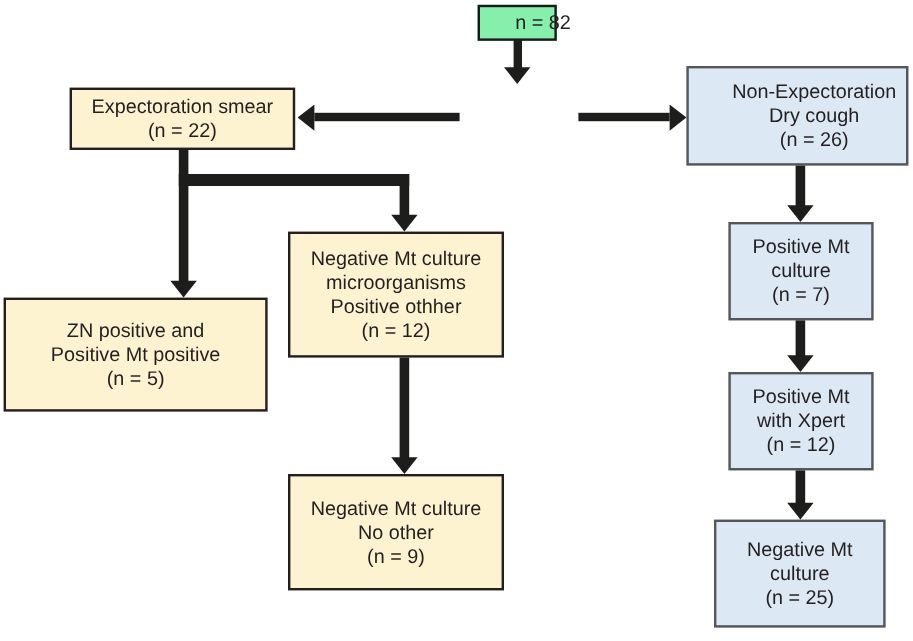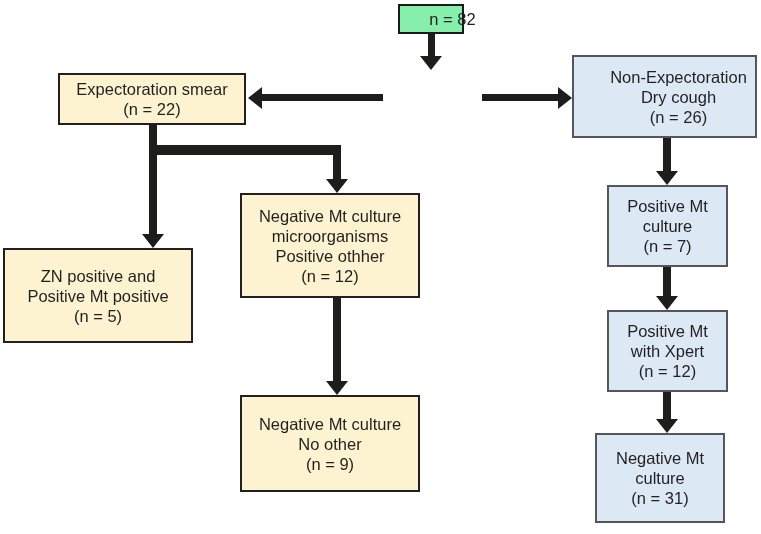--- a/index.html
+++ b/index.html
@@ -45,21 +45,21 @@
     <div class="ln">Expectoration smear</div>
     <div class="ln">(n = 22)</div>
   </div>
 
   <div class="node blue" style="left:572px; top:55px; width:185px; height:83px;padding-left:28px;">
     <div class="ln">Non-Expectoration</div>
     <div class="ln">Dry cough</div>
     <div class="ln">(n = 26)</div>
   </div>
 
-  <div class="node cream" style="left:3px; top:248px; width:190px; height:95px;">
+  <div class="node cream" style="left:3px; top:248px; width:220px; height:95px;">
     <div class="ln">ZN positive and</div>
     <div class="ln">Positive Mt positive</div>
     <div class="ln">(n = 5)</div>
   </div>
 
   <div class="node cream" style="left:240px; top:193px; width:180px; height:105px;">
     <div class="ln">Negative Mt culture</div>
     <div class="ln">microorganisms</div>
     <div class="ln">Positive othher</div>
     <div class="ln">(n = 12)</div>
@@ -76,24 +76,24 @@
     <div class="ln">culture</div>
     <div class="ln">(n = 7)</div>
   </div>
 
   <div class="node blue" style="left:607px; top:310px; width:121px; height:82px;">
     <div class="ln">Positive Mt</div>
     <div class="ln">with Xpert</div>
     <div class="ln">(n = 12)</div>
   </div>
 
-  <div class="node blue" style="left:595px; top:433px; width:130px; height:90px;">
+  <div class="node blue" style="left:595px; top:433px; width:143px; height:90px;">
     <div class="ln">Negative Mt</div>
     <div class="ln">culture</div>
-    <div class="ln">(n = 31)</div>
+    <div class="ln">(n = 25)</div>
   </div>
 
   <div class="shaft" style="left:428px; top:33px; width:7px; height:25px;"></div>
   <div class="head down" style="left:420px; top:56px;"></div>
 
   <div class="shaft" style="left:262px; top:94px; width:121px; height:7px;"></div>
   <div class="head left" style="left:248px; top:87px;"></div>
 
   <div class="shaft" style="left:482px; top:94px; width:76px; height:7px;"></div>
   <div class="head right" style="left:558px; top:87px;"></div>

